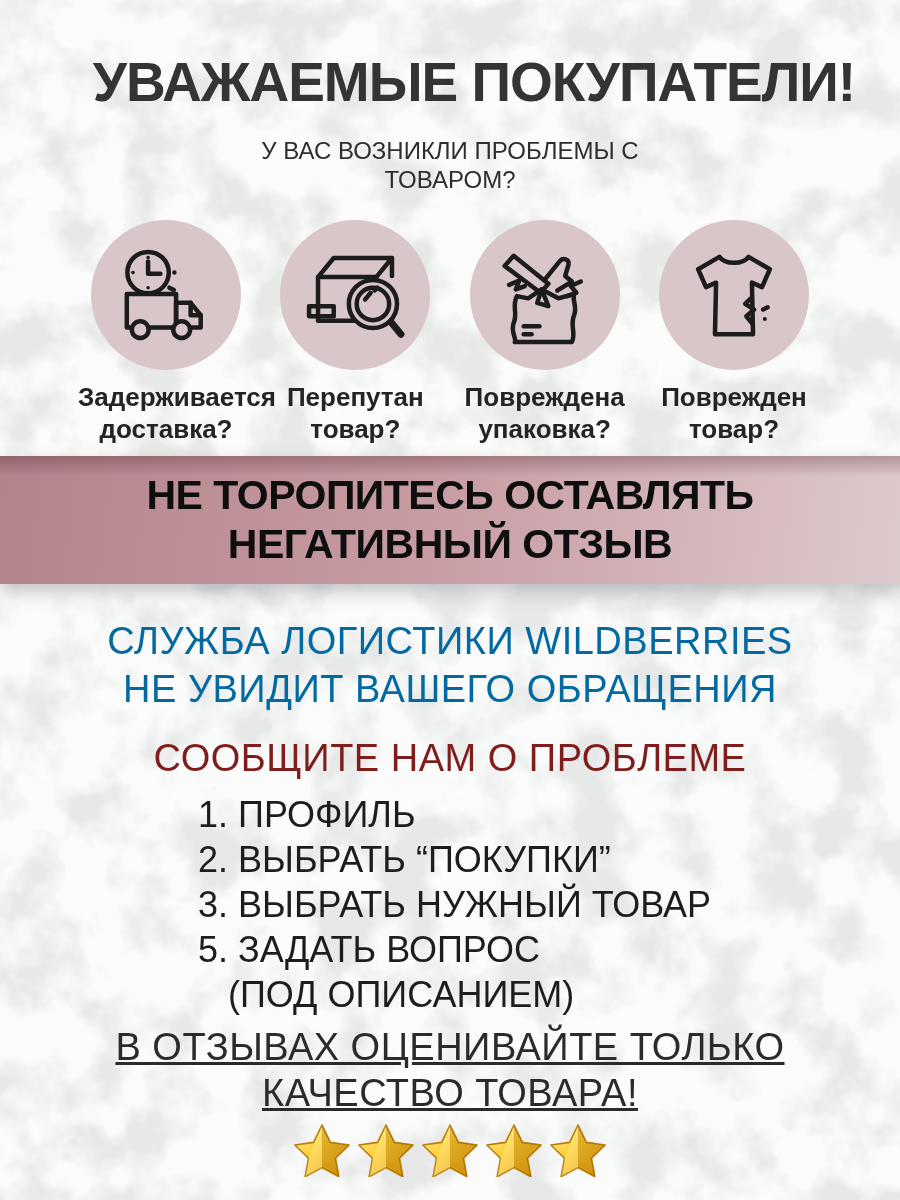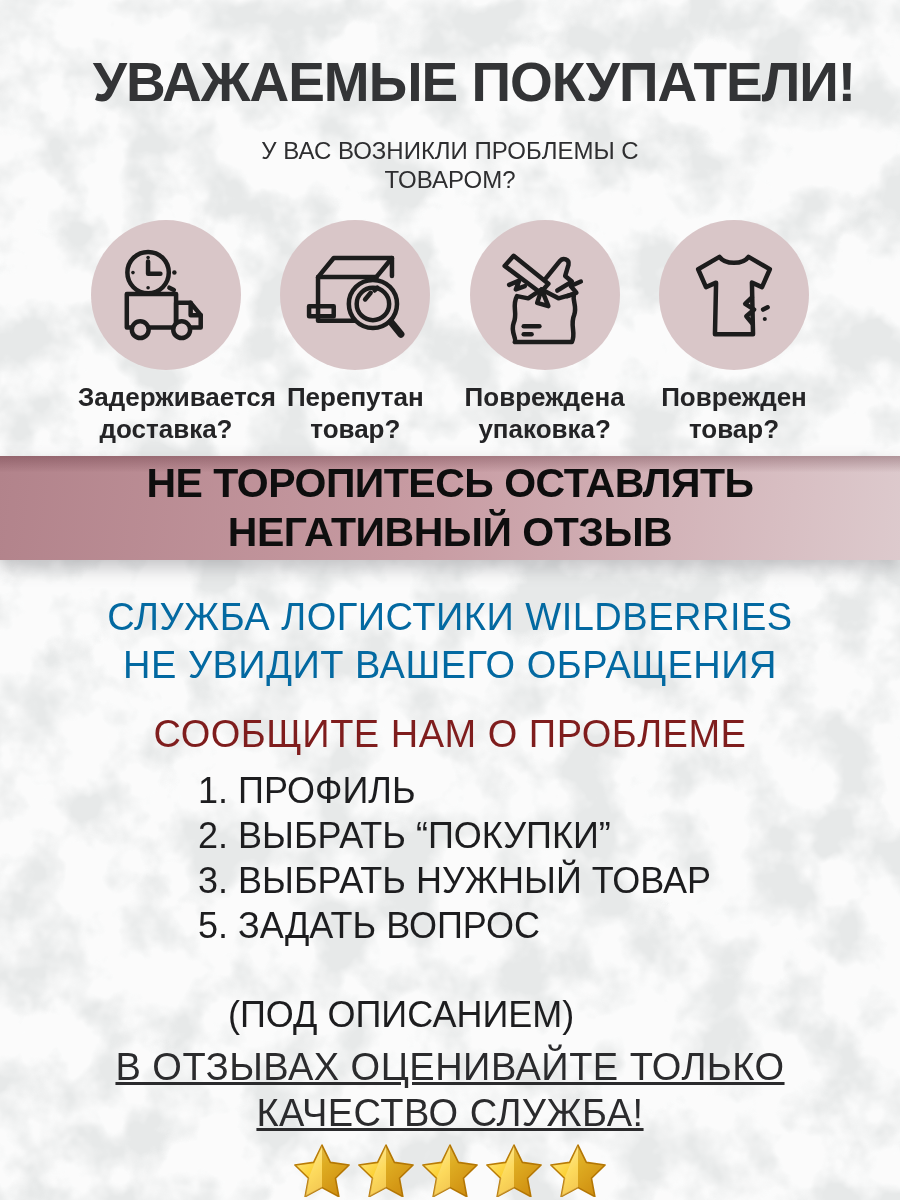--- a/index.html
+++ b/index.html
@@ -60,21 +60,21 @@
   .problem-label{
     margin-top:12px;
     font-size:26px;
     font-weight:600;
     line-height:1.22;
     color:#242426;
   }
 
   .band{
     margin-top:10px;
-    width:900px;height:104px;
+    width:900px;height:128px;
     background:
       linear-gradient(180deg, rgba(76,28,38,.30), rgba(76,28,38,0) 16%),
       linear-gradient(97deg, var(--band-from) 0%, var(--band-mid) 48%, var(--band-to) 100%);
     box-shadow:0 8px 16px rgba(110,110,116,.38);
     display:flex;flex-direction:column;align-items:center;justify-content:center;
   }
   .band-line{
     font-size:41px;
     font-weight:700;
     letter-spacing:-0.5px;
@@ -92,21 +92,21 @@
     list-style:none;
     margin-left:198px;
   }
   .step-item{
     font-size:36px;
     font-weight:400;
     line-height:45px;
     color:#1d1d1f;
     white-space:nowrap;
   }
-  .step-item.sub{padding-left:30px;margin-top:44px;}
+  .step-item.sub{padding-left:30px;}
 
   .footer-text{margin-top:8px;font-size:38px;letter-spacing:0.5px;line-height:1.2;color:#2b2b2d;text-decoration:underline;}
   .stars-row{
     margin-top:4px;
     display:flex;justify-content:center;align-items:center;gap:8px;
     height:58px;
   }
   .star{width:56px;height:54px;}
 
   .icon-svg *{vector-effect:non-scaling-stroke;}
@@ -228,21 +228,21 @@
   <ul class="steps">
     <li class="step-item">1. ПРОФИЛЬ</li>
     <li class="step-item">2. ВЫБРАТЬ “ПОКУПКИ”</li>
     <li class="step-item">3. ВЫБРАТЬ НУЖНЫЙ ТОВАР</li>
     <li class="step-item">5. ЗАДАТЬ ВОПРОС</li>
     <li class="step-item sub">(ПОД ОПИСАНИЕМ)</li>
   </ul>
 
   <div class="footer-text">
     <div>В ОТЗЫВАХ ОЦЕНИВАЙТЕ ТОЛЬКО</div>
-    <div>КАЧЕСТВО СЛУЖБА!</div>
+    <div>КАЧЕСТВО ТОВАРА!</div>
   </div>
 
   <div class="stars-row">
     <svg class="star" viewBox="0 0 64 61" xmlns="http://www.w3.org/2000/svg">
       <defs>
         <linearGradient id="goldg" x1="0" y1="0" x2="1" y2="1">
           <stop offset="0" stop-color="#ffef9e"></stop>
           <stop offset="0.45" stop-color="#fccf2f"></stop>
           <stop offset="1" stop-color="#e1990e"></stop>
         </linearGradient>

